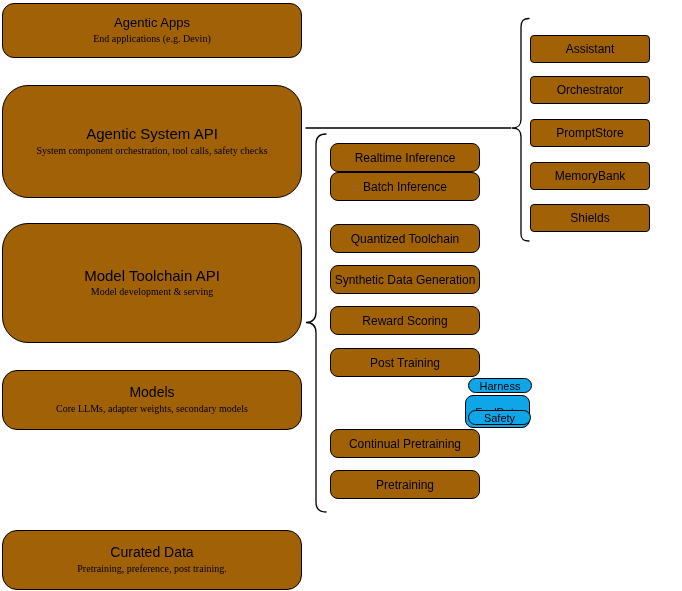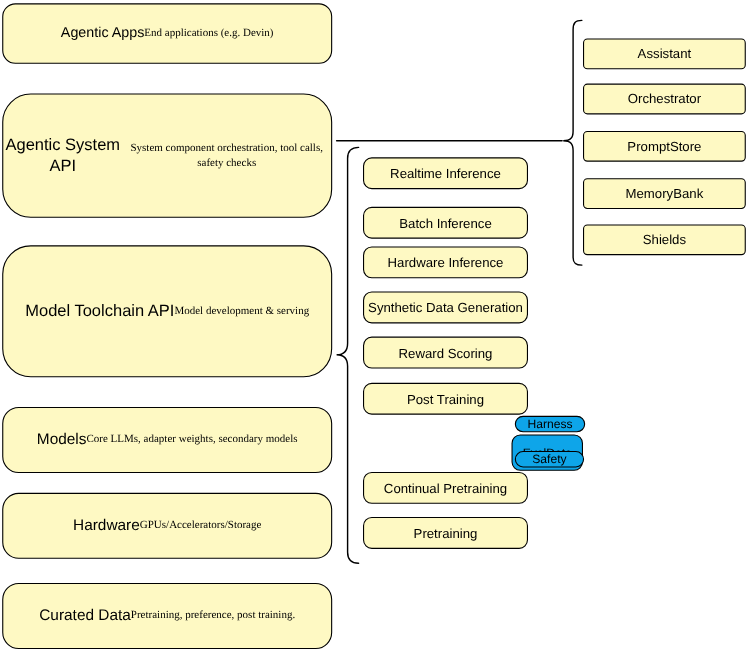--- a/index.html
+++ b/index.html
@@ -1,53 +1,53 @@
 <!DOCTYPE html>
 <html><head>
 <meta charset="utf-8">
 <style>
   html,body{margin:0;padding:0;background:#ffffff;}
   #canvas{
     position:relative;width:682px;height:591px;background:#ffffff;
     font-family:"Liberation Sans", sans-serif;color:#000;overflow:hidden;
   }
   .node{
-    position:absolute;box-sizing:border-box;background:#fef9c3;
-    border:1px solid #000;display:flex;
+    position:absolute;box-sizing:border-box;background:#a16207;
+    border:1px solid #000;display:flex;flex-direction:column;
     align-items:center;justify-content:center;text-align:center;
   }
   
   .stack{left:2px;width:300px;}
   .stack .title{font-size:14px;line-height:1.25;}
   .stack .subtitle{font-size:10px;line-height:1.4;font-family:Liberation Serif, serif;}
   #box-agentic-apps{top:3px;height:55px;border-radius:12px;}
   #box-agentic-apps .title{font-size:13px;}
   #box-agentic-system-api{top:85px;height:113px;border-radius:26px;}
   #box-agentic-system-api .title{font-size:15px;}
   #box-model-toolchain-api{top:223px;height:120px;border-radius:26px;}
   #box-model-toolchain-api .title{font-size:15px;}
   #box-models{top:370px;height:60px;border-radius:15px;}
   #box-hardware{top:448px;height:60px;border-radius:15px;}
   #box-curated-data{top:530px;height:60px;border-radius:15px;}
   
   .mid{left:330px;width:150px;height:29px;border-radius:8px;font-size:12px;}
-  #mid-0{top:143px;} #mid-1{top:188px;} #mid-2{top:224px;}
+  #mid-0{top:143px;} #mid-1{top:172px;} #mid-2{top:224px;}
   #mid-3{top:265px;text-align:center;} #mid-4{top:306px;text-align:center;} #mid-5{top:348px;}
   #mid-6{top:388px;} #mid-7{top:429px;} #mid-8{top:470px;}
   
   .pill{
     position:absolute;box-sizing:border-box;background:#0ea5e9;border:1px solid #000;
     border-radius:8px;font-size:11px;line-height:12px;display:flex;
     align-items:center;justify-content:center;z-index:3;
   }
   #pill-harness{left:468px;top:378px;width:64px;height:15px;}
   #pill-evaldata{left:465px;top:395px;width:65px;height:33px;}
   #pill-safety{left:468px;top:410px;width:63px;height:15px;}
   
-  .right{left:530px;width:148px;height:28px;border-radius:4px;font-size:12px;}
+  .right{left:530px;width:120px;height:28px;border-radius:4px;font-size:12px;}
   #right-0{top:35px;} #right-1{top:76px;} #right-2{top:119px;}
   #right-3{top:162px;text-align:right;} #right-4{top:204px;}
   
   #connectors{position:absolute;left:0;top:0;width:682px;height:591px;z-index:1;}
   .node,.pill{z-index:2;}
 </style>
 </head>
 <body>
 
 <div id="canvas">
@@ -74,33 +74,29 @@
   <div class="node stack" id="box-model-toolchain-api">
     <div class="title">Model Toolchain API</div>
     <div class="subtitle">Model development &amp; serving</div>
   </div>
 
   <div class="node stack" id="box-models">
     <div class="title">Models</div>
     <div class="subtitle">Core LLMs, adapter weights, secondary models</div>
   </div>
 
-  <div class="node stack" id="box-hardware">
-    <div class="title">Hardware</div>
-    <div class="subtitle">GPUs/Accelerators/Storage</div>
-  </div>
 
   <div class="node stack" id="box-curated-data">
     <div class="title">Curated Data</div>
     <div class="subtitle">Pretraining, preference, post training.</div>
   </div>
 
   <div class="node mid" id="mid-0">Realtime Inference</div>
   <div class="node mid" id="mid-1">Batch Inference</div>
-  <div class="node mid" id="mid-2">Hardware Inference</div>
+  <div class="node mid" id="mid-2">Quantized Toolchain</div>
   <div class="node mid" id="mid-3">Synthetic Data Generation</div>
   <div class="node mid" id="mid-4">Reward Scoring</div>
   <div class="node mid" id="mid-5">Post Training</div>
   <div class="node mid" id="mid-7">Continual Pretraining</div>
   <div class="node mid" id="mid-8">Pretraining</div>
 
   <div class="pill" id="pill-harness">Harness</div>
   <div class="pill" id="pill-evaldata">EvalData</div>
   <div class="pill" id="pill-safety">Safety</div>
 

